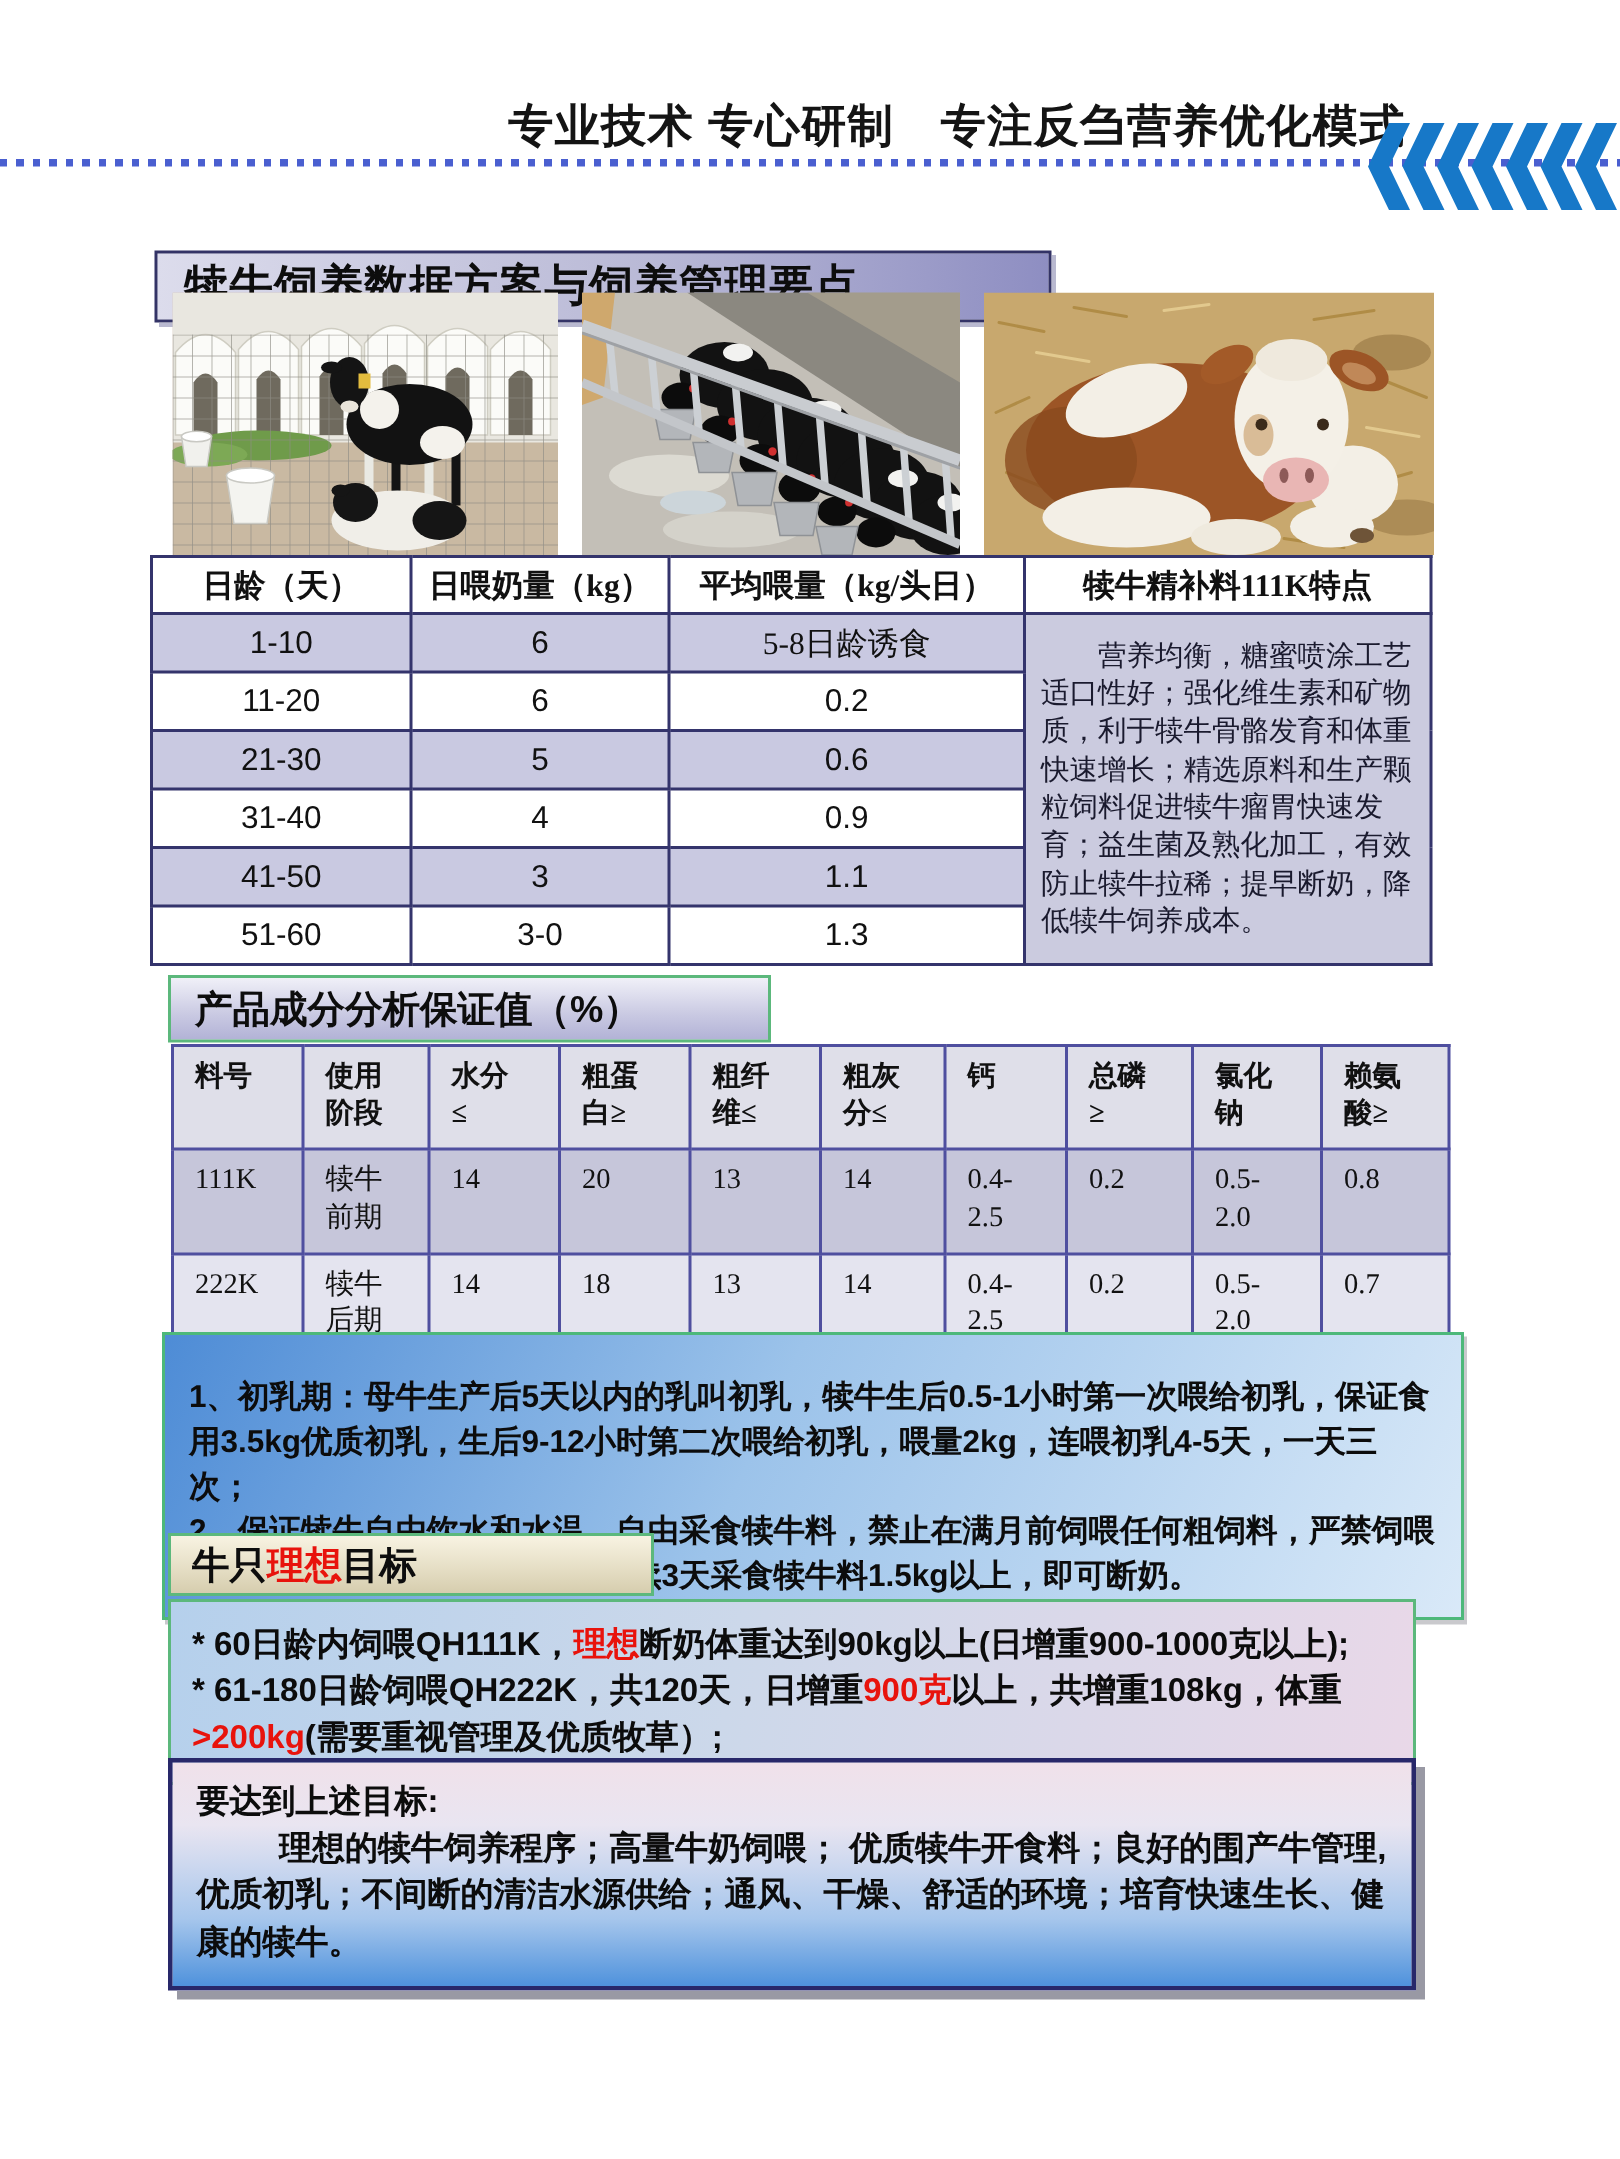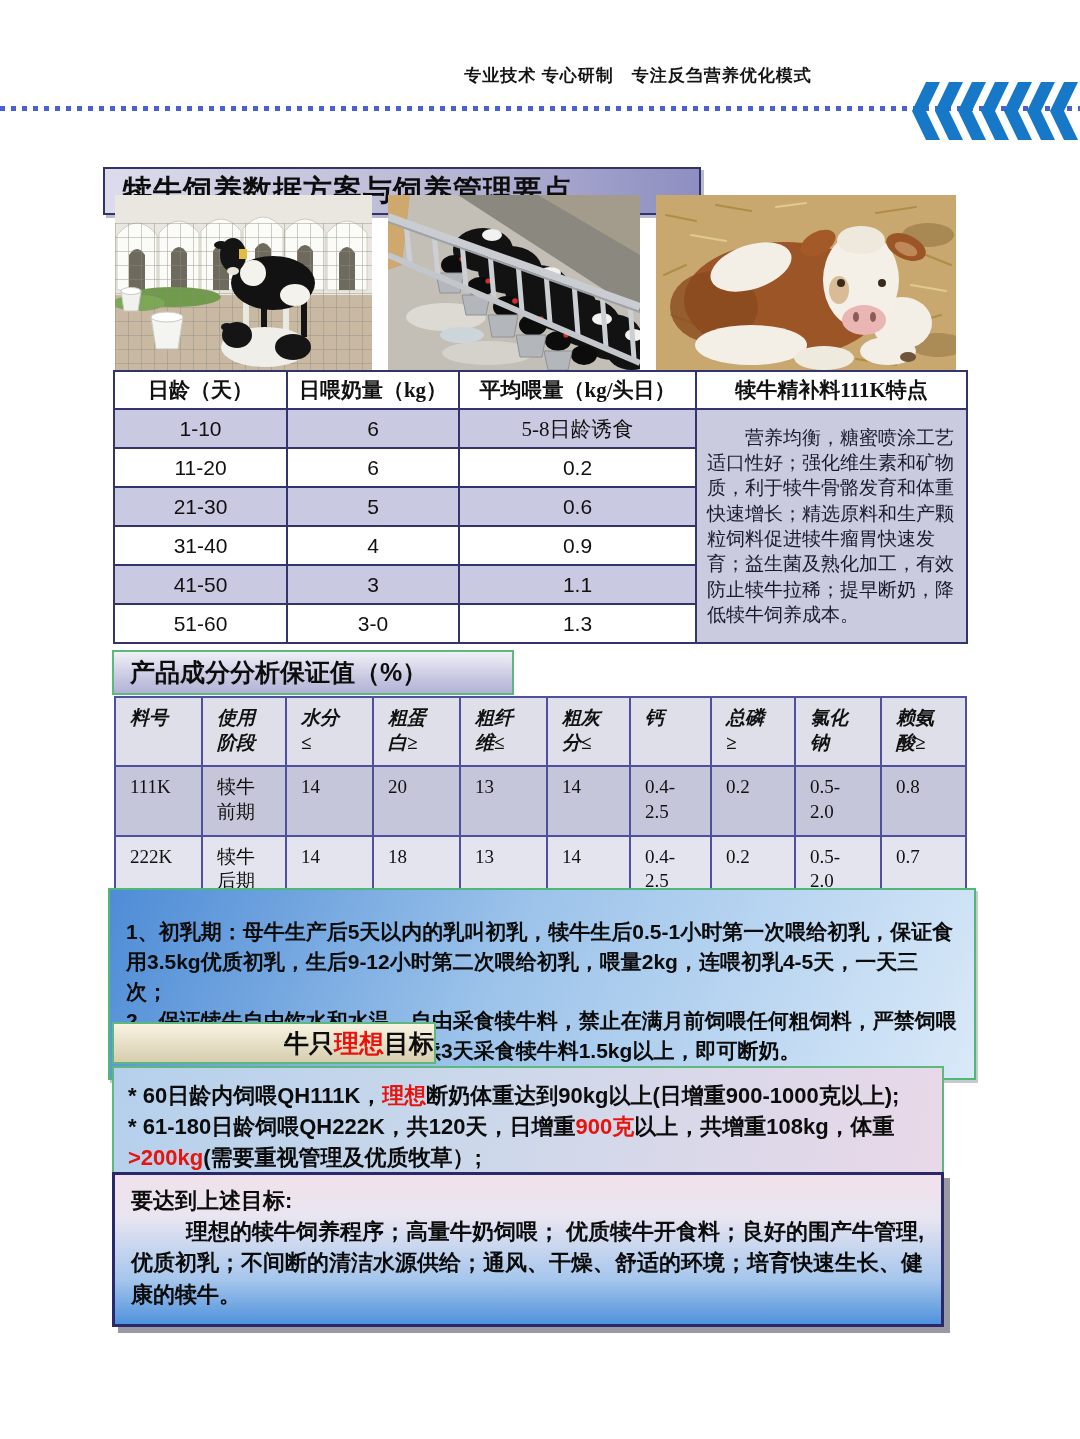--- a/index.html
+++ b/index.html
@@ -7,21 +7,21 @@
   .page {
     position:relative; width:1080px; height:1439px; margin:0 auto;
     background:#ffffff; overflow:hidden;
     font-family:"Liberation Sans","DejaVu Sans",sans-serif; color:#111;
   }
   .serif { font-family:"Liberation Serif","DejaVu Serif",serif;margin-top:48px; }
 
   
   .slogan {
     position:absolute; top:64px; left:196px; right:0;
-    text-align:center; font-size:17px; font-weight:bold; color:#141414;
+    text-align:center; font-size:30px; font-weight:bold; color:#141414;
     letter-spacing:1px; white-space:nowrap;
   }
   .dotline {
     position:absolute; top:106px; left:0; right:0; height:5px;
     background:repeating-linear-gradient(to right,#4a5fd0 0 5px,transparent 5px 11px);
   }
   .chevrons { position:absolute; top:80px; left:910px; width:170px; height:62px; }
 
   .banner {
     position:absolute; top:133px; left:103px; width:598px; height:48px;
@@ -30,21 +30,21 @@
     display:flex; align-items:center; padding-left:18px;
     font-size:29px; font-weight:bold; color:#0d0d0d; letter-spacing:1px;margin-top:34px;
   }
 
   
   .photos { position:absolute; top:195px; left:115px; height:175px; display:flex; gap:16px; }
   .photos svg { display:block; height:175px; }
 
   
   .t1 {
-    position:absolute; top:370px; left:113px; width:853px;
+    position:absolute; top:370px; left:100px; width:853px;
     border-collapse:collapse; table-layout:fixed;padding-left:22px;
   }
   .t1 th,.t1 td { border:2px solid #34346c; text-align:center; vertical-align:middle; }
   .t1 thead th { height:38px; background:#fff; font-size:21px; font-weight:bold;
                  font-family:"Liberation Serif","DejaVu Serif",serif; }
   .t1 tbody td { height:39px; font-size:21px; background:#ffffff; }
   .t1 tr.shade td { background:#c9c9e1; }
   .t1 td.feature {
     background:#cbcbdf !important; text-align:left; vertical-align:middle;
     padding:6px 10px 6px 10px;
@@ -63,39 +63,39 @@
   }
   .t2 {
     position:absolute; top:696px; left:114px; width:851px;
     border-collapse:collapse; table-layout:fixed;
     font-family:"Liberation Serif","DejaVu Serif",serif;
   }
   .t2 th,.t2 td {
     border:2px solid #4f4f9f; text-align:left; vertical-align:top;
     white-space:pre-line; padding:8px 4px 10px 14px; font-size:19px; line-height:1.3;
   }
-  .t2 thead th { background:#dfdfe9; font-weight:bold; height:64px;font-style:italic; }
+  .t2 thead th { background:#dfdfe9; font-weight:bold; height:64px; }
   .t2 tr.r1 td { background:#c6c6da; height:62px;margin-top:29px; }
   .t2 tr.r2 td { background:#e4e4ef; height:62px; }
 
   
   .notes {
     position:absolute; top:888px; left:108px; width:868px;
     background:linear-gradient(115deg,#4e8cd6 0%,#9cc3ea 45%,#d9e9f8 100%);
     border:2px solid #4db87a; box-shadow:2px 3px 0 rgba(120,120,130,.4);
     padding:27px 16px 12px 16px;
     font-size:21px; font-weight:bold; color:#0c0c0c; line-height:1.42;
   }
 
   
   .goal-label {
     position:absolute; top:1022px; left:112px; width:324px; height:42px;
     background:linear-gradient(to bottom,#f8f3e2 0%,#e6dfc6 55%,#d6cdae 100%);
     border:2px solid #5cb87c; display:flex; align-items:center; padding-left:14px;
-    font-size:25px; font-weight:bold; color:#0d0d0d;justify-content:flex-end;
+    font-size:25px; font-weight:bold; color:#0d0d0d;
   }
   .goal {
     position:absolute; top:1066px; left:112px; width:832px;
     background:linear-gradient(100deg,#b5d0ec 0%,#ccd8ea 45%,#e9d8e8 100%);
     border:2px solid #5cb87c;
     padding:12px 14px 14px 14px;
     font-size:22px; font-weight:bold; color:#0c0c0c; line-height:1.42;
   }
   .red { color:#e8130c; }
 

